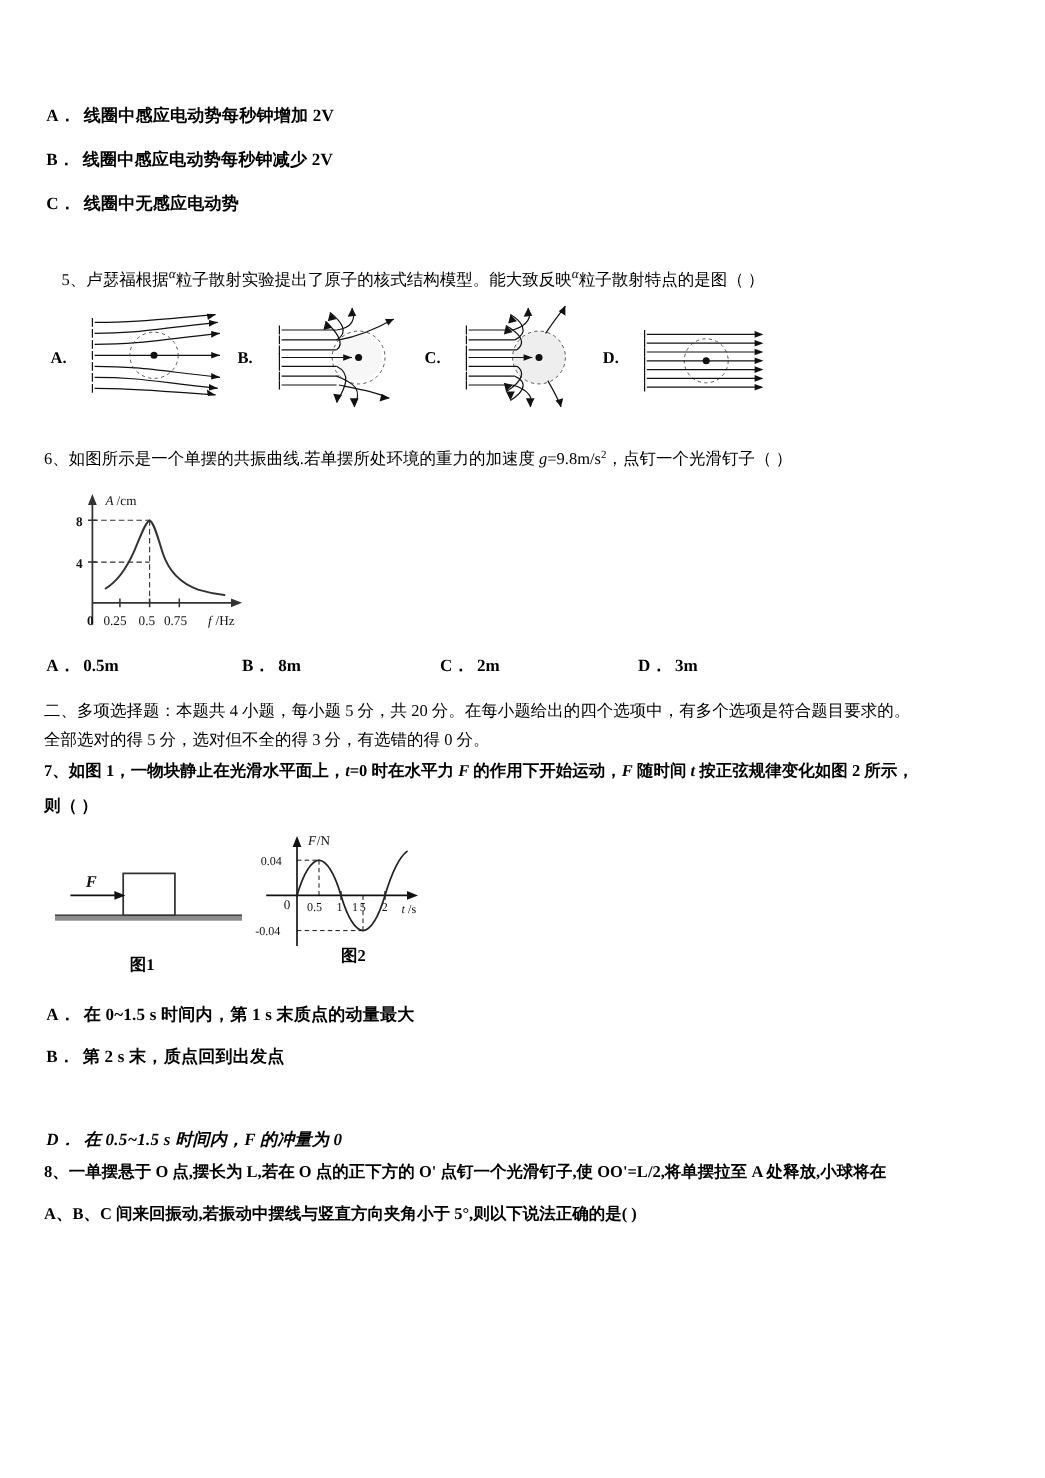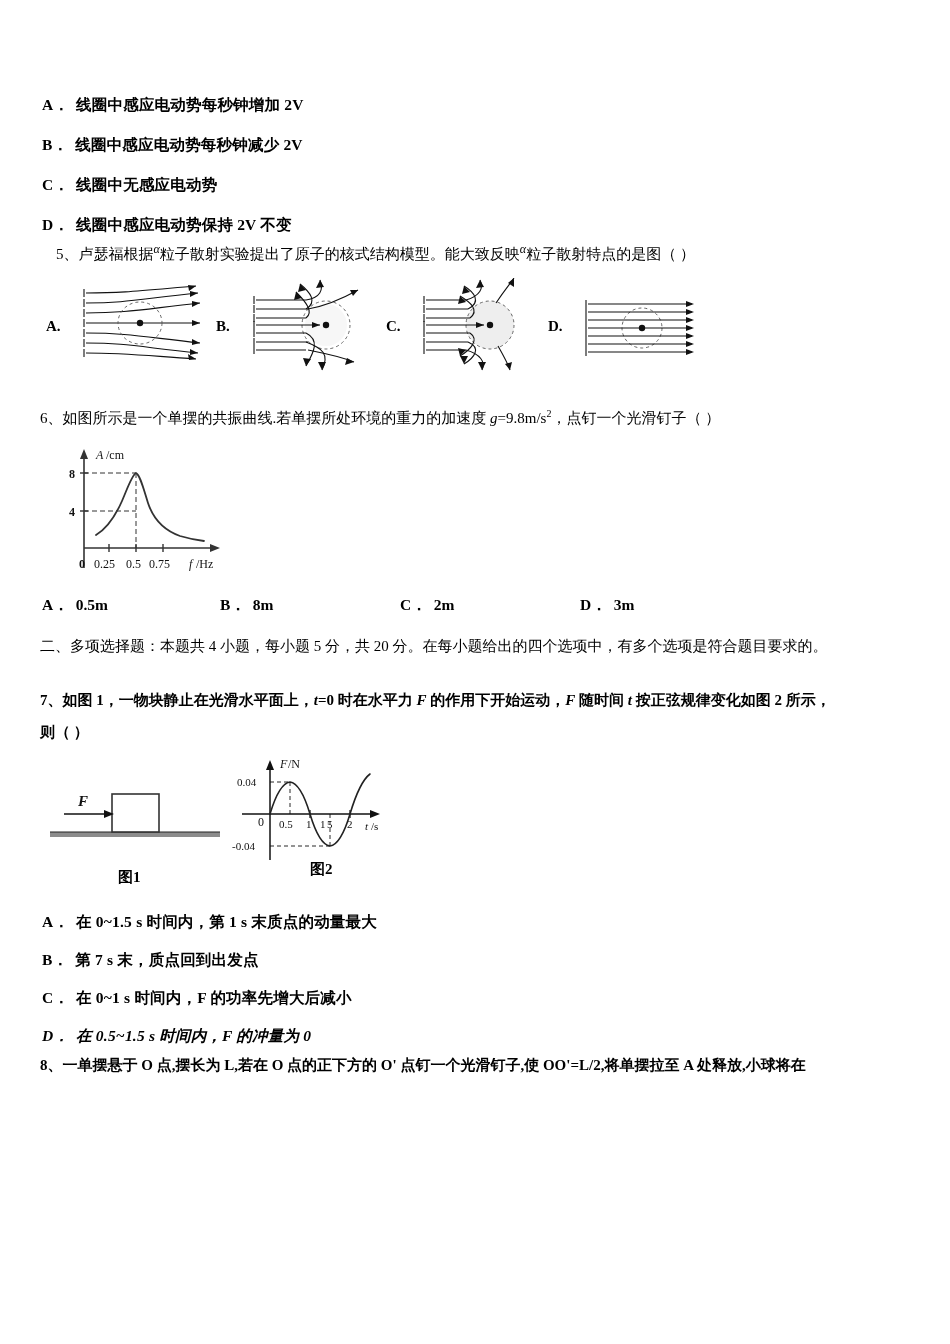--- a/index.html
+++ b/index.html
@@ -70,23 +70,20 @@
 <div class="page">
 
   <div class="opt-line" style="left:42px; top:95px;">
     <span class="opt-label">A．</span><span>线圈中感应电动势每秒钟增加 2V</span>
   </div>
   <div class="opt-line" style="left:42px; top:135px;">
     <span class="opt-label">B．</span><span>线圈中感应电动势每秒钟减少 2V</span>
   </div>
   <div class="opt-line" style="left:42px; top:175px;">
     <span class="opt-label">C．</span><span>线圈中无感应电动势</span>
-  </div>
-  <div class="opt-line" style="left:42px; top:215px;">
-    <span class="opt-label">D．</span><span>线圈中感应电动势保持 2V 不变</span>
   </div>
 
   <div class="qtext" style="left:56px; top:242px;">
     <span>5、卢瑟福根据</span><span class="alpha">α</span><span>粒子散射实验提出了原子的核式结构模型。能大致反映</span><span class="alpha">α</span><span>粒子散射特点的是图（  ）</span>
   </div>
 
   <div class="fig-cap" style="left:46px; top:318px;">A.</div>
   <div class="svgbox" style="left:78px; top:285px;">
     <svg width="130" height="75" viewBox="0 0 130 75">
       <g stroke="#111" stroke-width="1.1" fill="none">
@@ -288,20 +285,21 @@
       <text x="145" y="125" font-family="Liberation Serif, serif" font-size="12" font-style="italic" fill="#111">f</text>
       <text x="152" y="125" font-family="Liberation Serif, serif" font-size="12" fill="#111">/Hz</text>
     </svg>
   </div>
 
   <div class="ans-row" style="left:42px; top:595px; width:700px;">
     <span class="cell" style="width:178px;"><span class="opt-label">A．</span><span>0.5m</span></span><span class="cell" style="width:180px;"><span class="opt-label">B．</span><span>8m</span></span><span class="cell" style="width:180px;"><span class="opt-label">C．</span><span>2m</span></span><span class="cell"><span class="opt-label">D．</span><span>3m</span></span>
   </div>
 
   <div class="qtext" style="left:40px; top:637px;">二、多项选择题：本题共 4 小题，每小题 5 分，共 20 分。在每小题给出的四个选项中，有多个选项是符合题目要求的。</div>
+  <div class="qtext" style="left:40px; top:663px;">全部选对的得 5 分，选对但不全的得 3 分，有选错的得 0 分。</div>
 
   <div class="qtext bold" style="left:40px; top:691px;">
     <span>7、如图 1，一物块静止在光滑水平面上，</span><span class="it">t</span><span>=0 时在水平力 </span><span class="it">F</span><span> 的作用下开始运动，</span><span class="it">F</span><span> 随时间 </span><span class="it">t</span><span> 按正弦规律变化如图 2 所示，</span>
   </div>
   <div class="qtext bold" style="left:40px; top:723px;">则（  ）</div>
 
   <div class="svgbox" style="left:50px; top:770px;">
     <svg width="170" height="80" viewBox="0 0 170 80">
 
       <rect x="0" y="62" width="170" height="5" fill="#8c8c8c"></rect>
@@ -348,24 +346,22 @@
       <text x="133" y="78" font-family="Liberation Serif, serif" font-size="11" font-style="italic" fill="#111">t</text>
       <text x="139" y="78" font-family="Liberation Serif, serif" font-size="11" fill="#111">/s</text>
     </svg>
   </div>
   <div class="fig-cap" style="left:310px; top:860px;">图2</div>
 
   <div class="opt-line" style="left:42px; top:912px;">
     <span class="opt-label">A．</span><span>在 0~1.5 s 时间内，第 1 s 末质点的动量最大</span>
   </div>
   <div class="opt-line" style="left:42px; top:950px;">
-    <span class="opt-label">B．</span><span>第 7 s 末，质点回到出发点</span>
-  </div>
-  <div class="opt-line" style="left:42px; top:988px;">
-    <span class="opt-label">C．</span><span>在 0~1 s 时间内，F 的功率先增大后减小</span>
+    <span class="opt-label">B．</span><span>第 2 s 末，质点回到出发点</span>
   </div>
   <div class="opt-line" style="left:42px; top:1026px;font-style:italic;">
     <span class="opt-label">D．</span><span>在 0.5~1.5 s 时间内，F 的冲量为 0</span>
   </div>
 
   <div class="qtext bold" style="left:40px; top:1056px;">8、一单摆悬于 O 点,摆长为 L,若在 O 点的正下方的 O' 点钉一个光滑钉子,使 OO'=L/2,将单摆拉至 A 处释放,小球将在</div>
+  <div class="qtext bold" style="left:40px; top:1094px;">A、B、C 间来回振动,若振动中摆线与竖直方向夹角小于 5°,则以下说法正确的是(    )</div>
 
 </div>
 
 </body></html>

